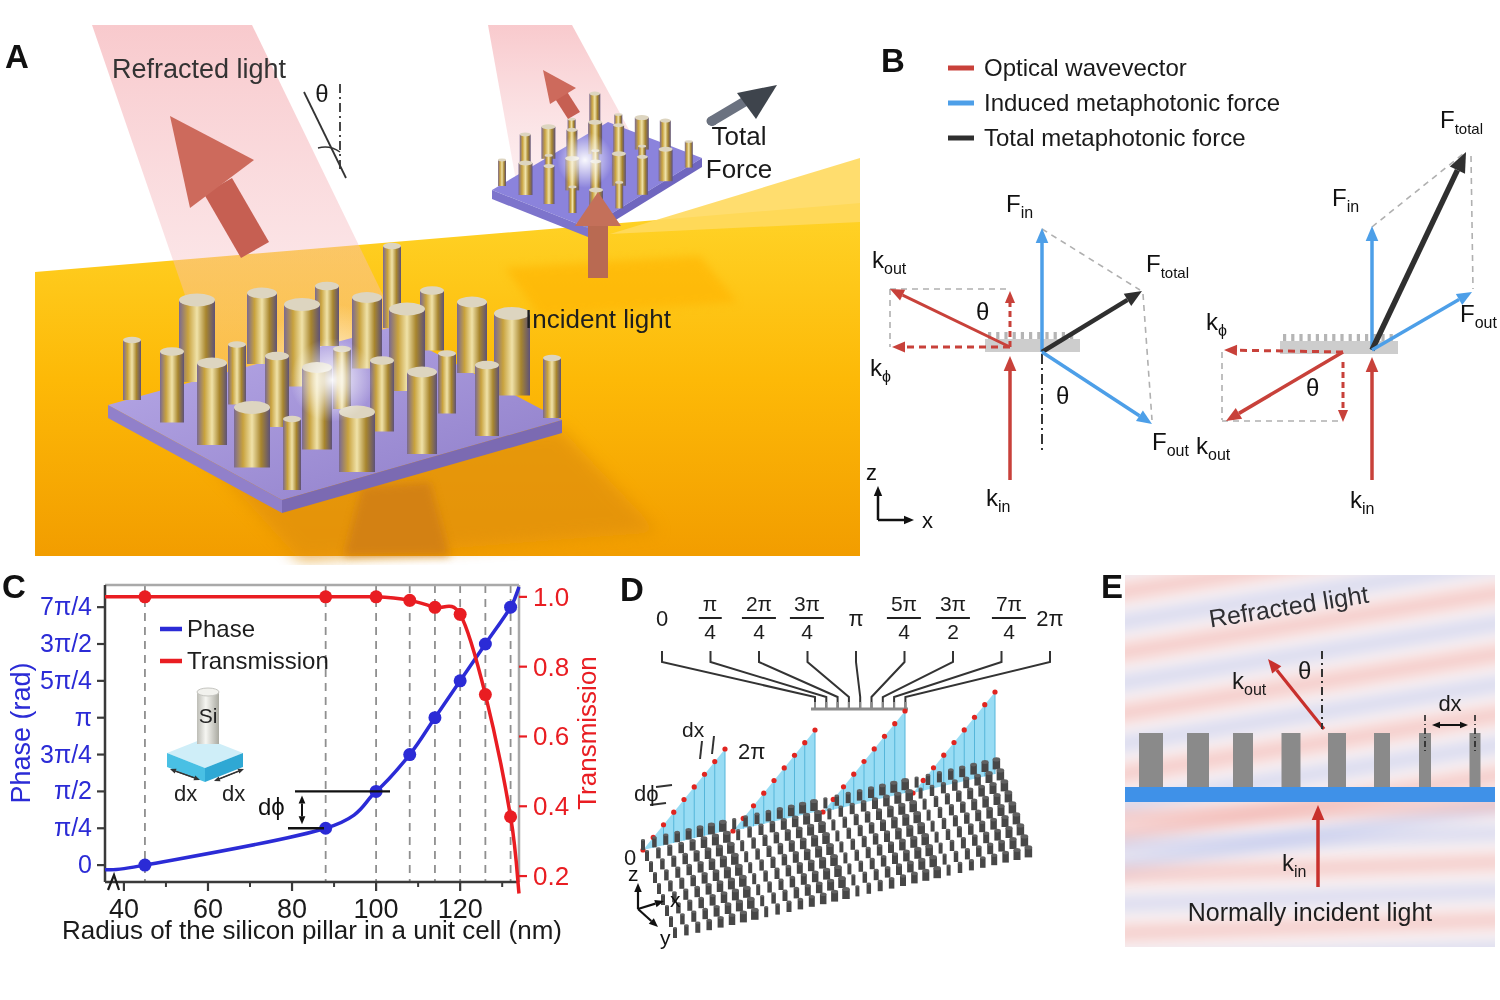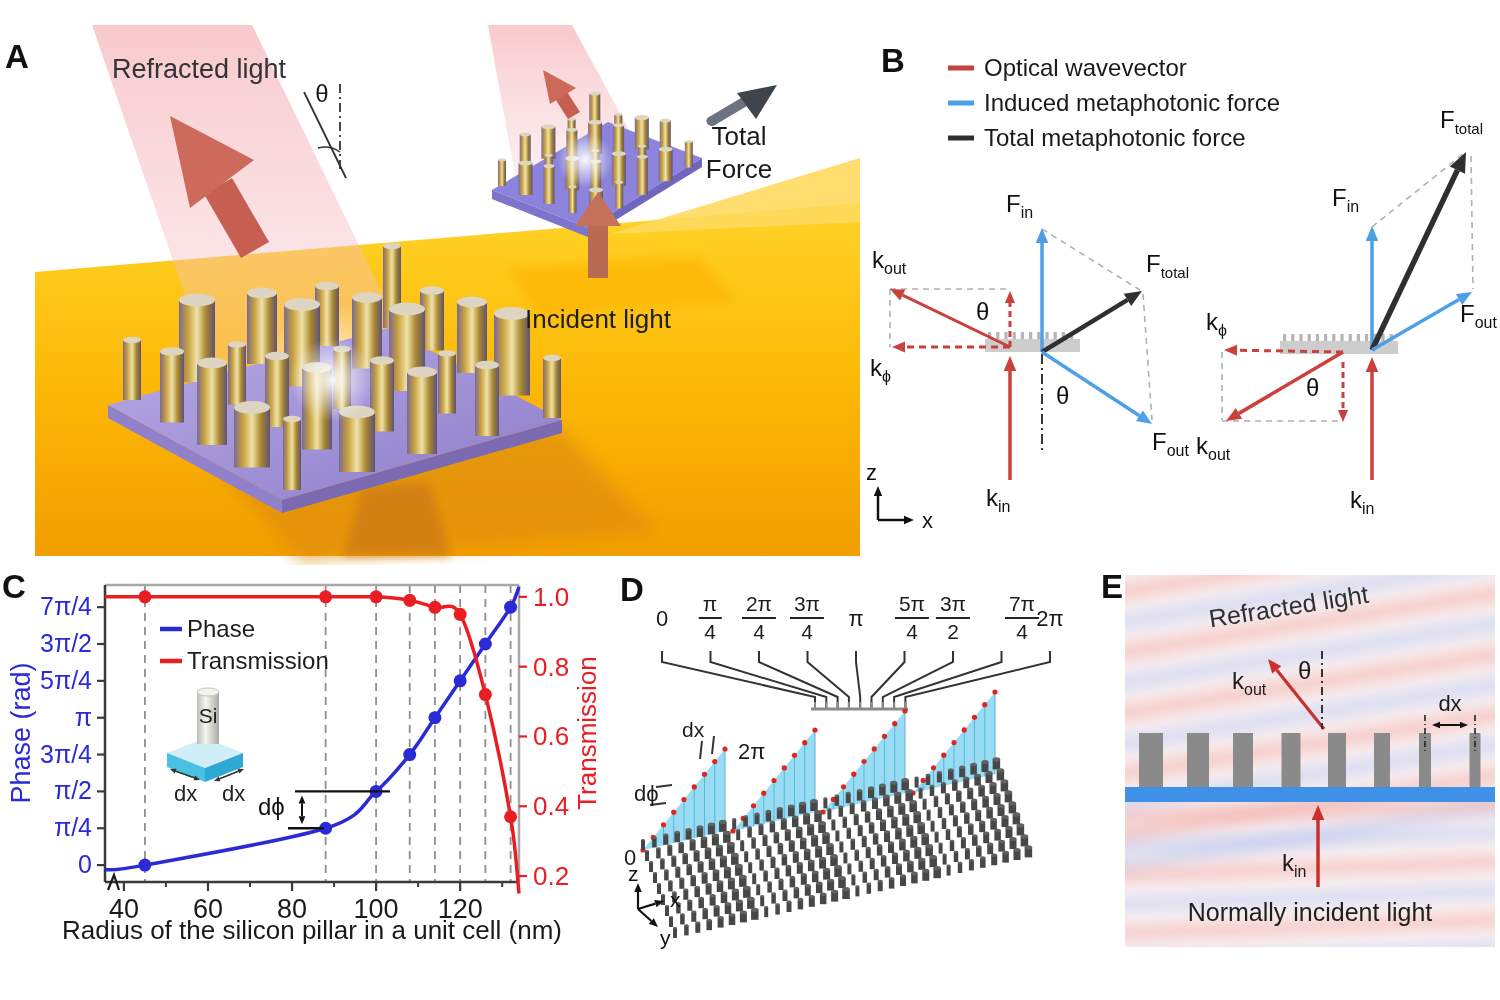--- a/index.html
+++ b/index.html
@@ -1177,29 +1177,29 @@
     </div>
   <div class="dlab dfrac" style="left:147px">
       <span class="num">2π</span>
       <span class="den">4</span>
     </div>
   <div class="dlab dfrac" style="left:195px">
       <span class="num">3π</span>
       <span class="den">4</span>
     </div>
   <div class="dlab dplain" style="left:244px">π</div>
-  <div class="dlab dfrac" style="left:300px">
+  <div class="dlab dfrac" style="left:292px">
       <span class="num">5π</span>
       <span class="den">4</span>
     </div>
   <div class="dlab dfrac" style="left:341px">
       <span class="num">3π</span>
       <span class="den">2</span>
     </div>
-  <div class="dlab dfrac" style="left:410px">
+  <div class="dlab dfrac" style="left:397px">
       <span class="num">7π</span>
       <span class="den">4</span>
     </div>
   <div class="dlab dplain" style="left:438px">2π</div>
 </div>
 
 <svg id="svg-e" class="panel" style="left:1100px;top:565px" width="400" height="435">
   <defs>
     <clipPath id="e-clip">
         <rect x="25" y="10" width="370" height="372"></rect>

